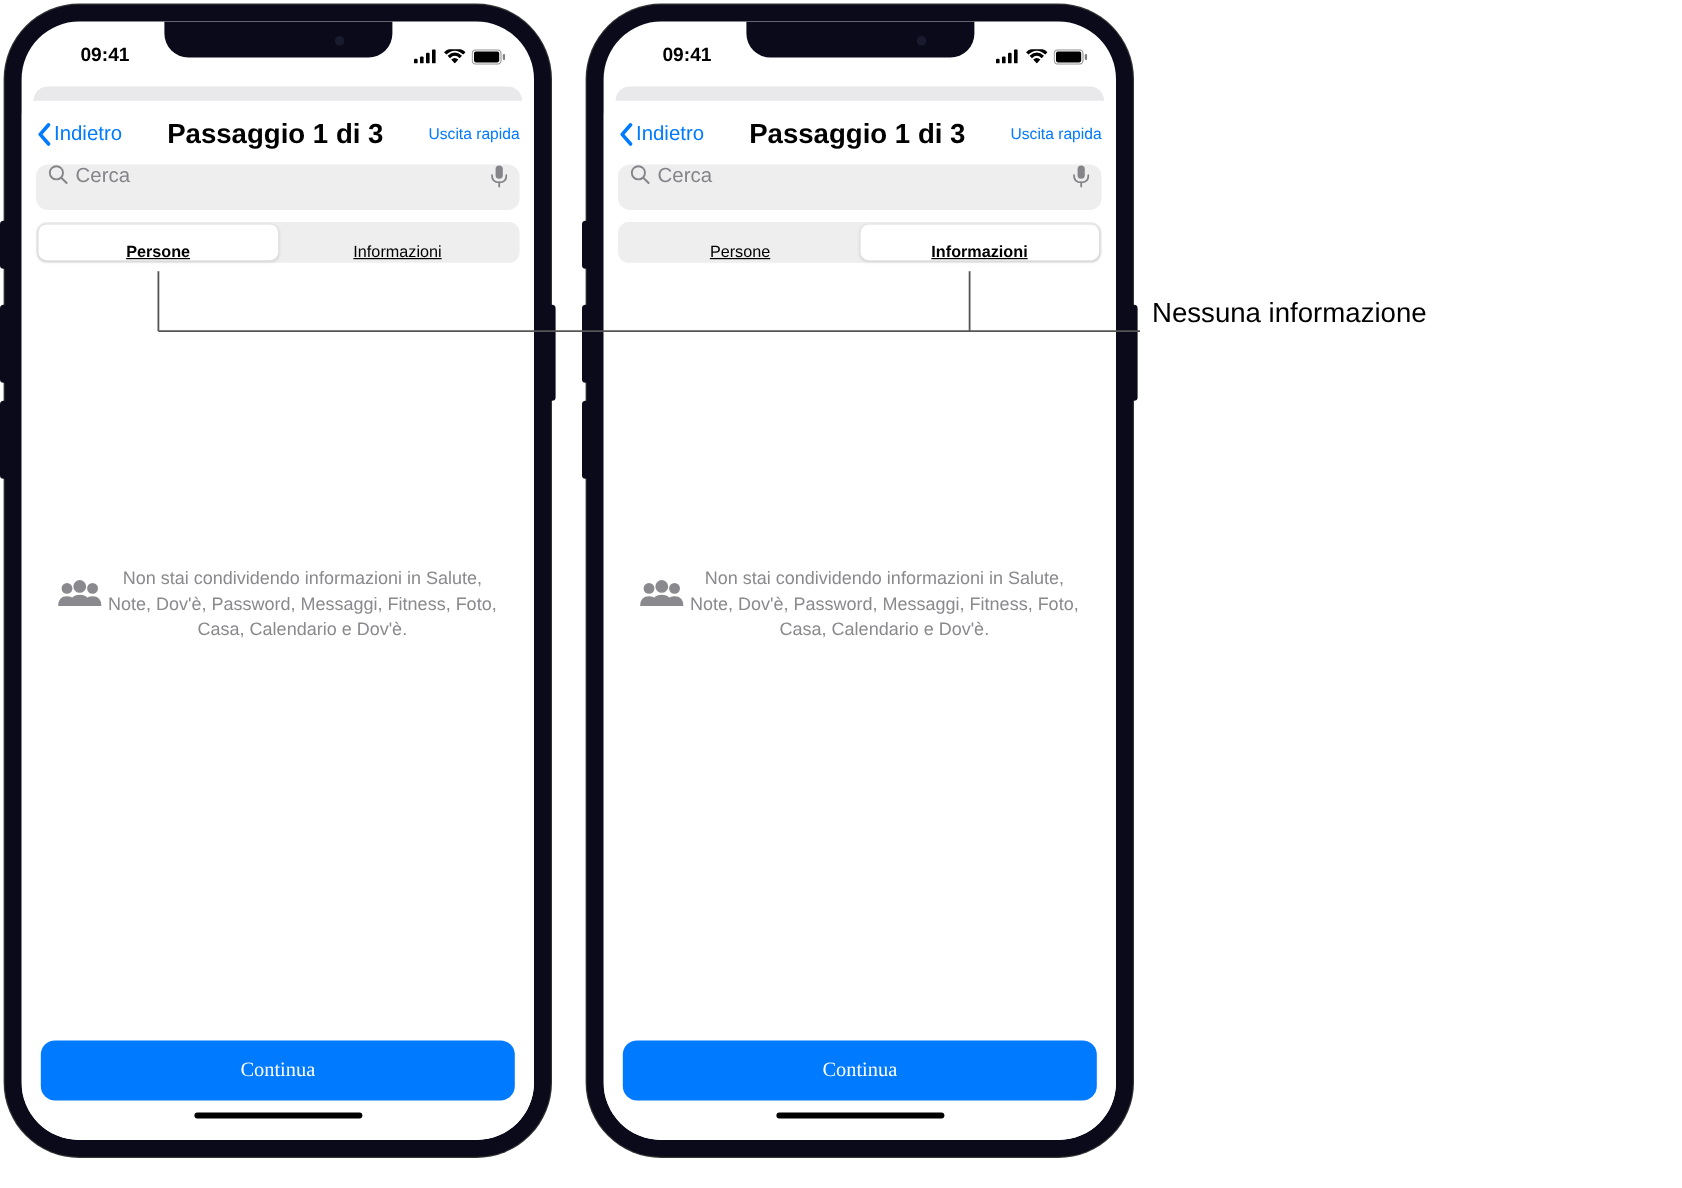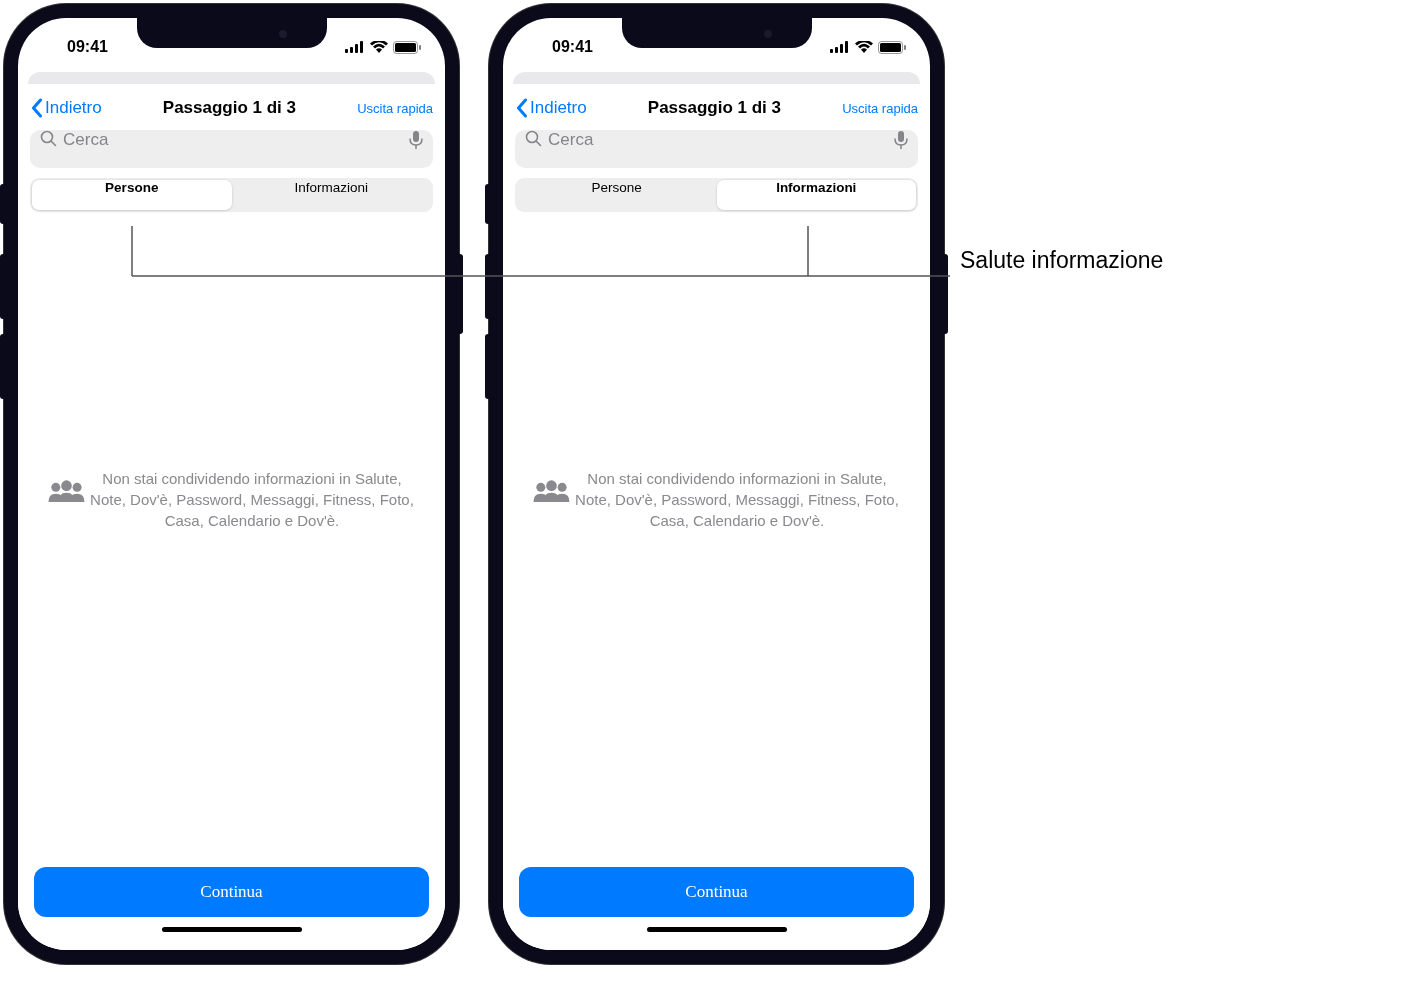--- a/index.html
+++ b/index.html
@@ -142,21 +142,21 @@
       color: #007aff;
       font-size: 17px;
       display: flex;
       align-items: center;
       gap: 2px;
       cursor: pointer;
     }
     .nav-back svg { width: 13px; height: 20px; }
     .nav-title {
       font-weight: 600;
-      font-size: 17px;
+      font-size: 23px;
     }
     .nav-right {
       color: #007aff;
       font-size: 13px;
       cursor: pointer;
     }
     .search-bar {
       margin: 2px 12px 10px;
       background: #eeeeef;
       border-radius: 10px;
@@ -178,27 +178,28 @@
       background: #eeeeef;
       border-radius: 9px;
       height: 34px;
       display: flex;
       padding: 2px;
       position: relative;
     }
     .segment {
       flex: 1;
       display: flex;
-      align-items: flex-start;
+      align-items: flex-end;
       justify-content: center;
       font-size: 13.5px;
       font-weight: 500;
       border-radius: 7px;
       cursor: pointer;
       position: relative;
+      text-decoration: underline;
     }
     .segment.selected {
       background: #fff;
       box-shadow: 0 1px 3px rgba(0,0,0,0.12), 0 0 0 0.5px rgba(0,0,0,0.04);
       font-weight: 600;
     }
     .empty-state {
       flex: 1;
       display: flex;
       flex-direction: row;
@@ -416,21 +417,21 @@
             </div>
           <div class="home-indicator"></div>
         </div>
       </div>
     </div>
   </div>
 
 </div>
 
 <div class="callout">
-  <div>Salute informazione</div>
+  <div>Nessuna informazione</div>
 </div>
 
 <svg class="callout-line" style="left:0; top:0;" width="1402" height="990">
 
   <line x1="132" y1="226" x2="132" y2="276" stroke="#555" stroke-width="1.5"></line>
   <line x1="132" y1="276" x2="950" y2="276" stroke="#555" stroke-width="1.5"></line>
 
   <line x1="808" y1="226" x2="808" y2="276" stroke="#555" stroke-width="1.5"></line>
 </svg>
 <div class="anchor-dot" style="left:129px; top:223px;"></div>

